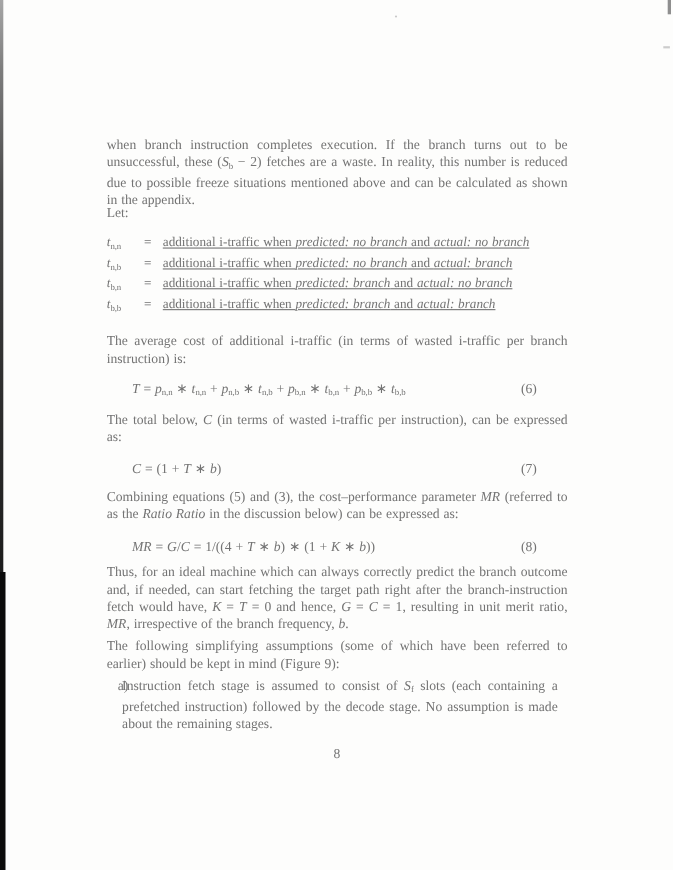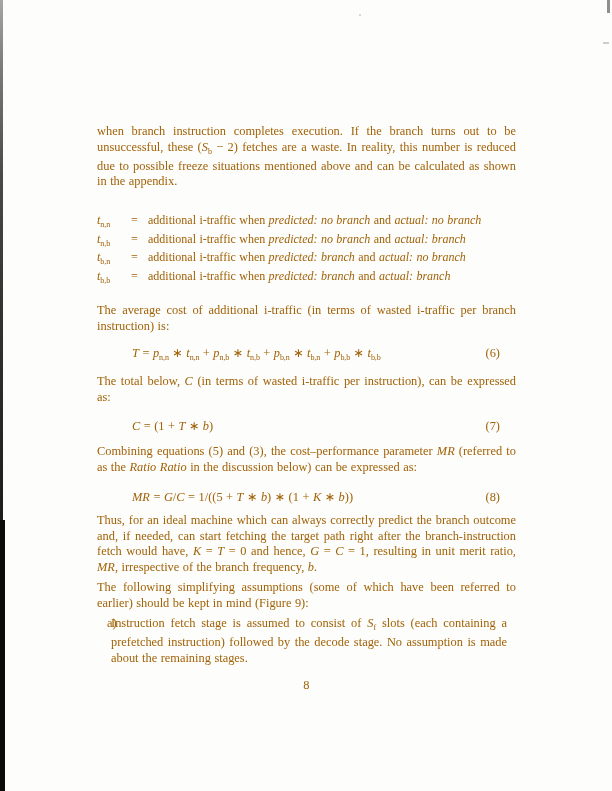--- a/index.html
+++ b/index.html
@@ -6,21 +6,21 @@
   body{
     width:612px;height:791px;
     background:#e8e8e8;
     font-family:"Liberation Serif", serif;
   }
   .scan-page{
     position:relative;
     width:612px;height:791px;
     background:#fdfdfc;
     overflow:hidden;
-    color:#a16207;
+    color:#737373;
   }
   
   .edge-left{
     position:absolute;left:0;top:0;width:3px;height:791px;
     background:linear-gradient(to bottom,
       #a6a6a6 0%, #7d7d7d 8%, #4a4a4a 22%, #343434 38%,
       #262626 55%, #161616 72%, #050505 88%, #000 100%);
   }
   .edge-left-heavy{
     position:absolute;left:0;top:520px;width:5px;height:271px;
@@ -49,23 +49,23 @@
     text-align:justify;
   }
   .line{position:absolute;left:0;width:419px;}
   .it{font-style:italic;}
   .sub{font-size:8px;vertical-align:-2.5px;letter-spacing:-0.1px;}
   
   .defs{position:absolute;left:0;top:211px;width:480px;}
   .def-row{display:flex;height:18.5px;line-height:18.5px;font-size:12px;white-space:nowrap;}
   .def-sym{width:34px;}
   .def-eq{width:17px;}
-  .def-text{flex:0 0 auto;}
+  .def-text{flex:0 0 auto;text-decoration:underline;}
   
-  .eq{position:absolute;left:12px;width:419px;height:18px;line-height:16px;}
+  .eq{position:absolute;left:0;width:419px;height:18px;line-height:16px;}
   .eq-body{margin-left:23px;white-space:nowrap;}
   .eq-num{position:absolute;right:28px;top:0;}
   
   .item{position:absolute;left:0;width:419px;}
   .item-label{position:absolute;left:10px;top:0;}
   .item-text{margin-left:14px;width:396px;text-align:justify;}
   
   .page-number{
     position:absolute;left:0;top:678px;width:419px;
     text-align:center;letter-spacing:0.3px;
@@ -79,20 +79,21 @@
   <div class="edge-left"></div>
   <div class="edge-left-heavy"></div>
   <div class="mark-top-right"></div>
   <div class="mark-top-right2"></div>
   <div class="speck"></div>
 
   <div class="content">
 
     <div class="para" style="top:124px"><span>when branch instruction completes execution.  If the branch turns out to be unsuccessful, these (</span><span class="it">S</span><span class="sub">b</span><span> − 2) fetches are a waste. In reality, this number is reduced due to possible freeze situations mentioned above and can be calculated as shown in the appendix.</span></div>
 
+    <div class="line" style="top:186px">Let:</div>
 
     <div class="defs">
       <div class="def-row">
         <span class="def-sym"><span class="it">t</span><span class="sub">n,n</span></span>
         <span class="def-eq">=</span>
         <span class="def-text"><span>additional i-traffic when </span><span class="it">predicted: no branch</span><span> and </span><span class="it">actual: no branch</span></span>
       </div>
       <div class="def-row">
         <span class="def-sym"><span class="it">t</span><span class="sub">n,b</span></span>
         <span class="def-eq">=</span>
@@ -120,21 +121,21 @@
     <div class="para" style="top:374px"><span>The total below, </span><span class="it">C</span><span> (in terms of wasted i-traffic per instruction), can be expressed as:</span></div>
 
     <div class="eq" style="top:418px">
       <span class="eq-body"><span class="it">C</span><span> = (1 + </span><span class="it">T</span><span> ∗ </span><span class="it">b</span><span>)</span></span>
       <span class="eq-num">(7)</span>
     </div>
 
     <div class="para" style="top:444px"><span>Combining equations (5) and (3), the cost–performance parameter </span><span class="it">MR</span><span> (referred to as the </span><span class="it">Ratio Ratio</span><span> in the discussion below) can be expressed as:</span></div>
 
     <div class="eq" style="top:489px">
-      <span class="eq-body"><span class="it">MR</span><span> = </span><span class="it">G</span><span>/</span><span class="it">C</span><span> = 1/((5 + </span><span class="it">T</span><span> ∗ </span><span class="it">b</span><span>) ∗ (1 + </span><span class="it">K</span><span> ∗ </span><span class="it">b</span><span>))</span></span>
+      <span class="eq-body"><span class="it">MR</span><span> = </span><span class="it">G</span><span>/</span><span class="it">C</span><span> = 1/((4 + </span><span class="it">T</span><span> ∗ </span><span class="it">b</span><span>) ∗ (1 + </span><span class="it">K</span><span> ∗ </span><span class="it">b</span><span>))</span></span>
       <span class="eq-num">(8)</span>
     </div>
 
     <div class="para" style="top:513px"><span>Thus, for an ideal machine which can always correctly predict the branch outcome and, if needed, can start fetching the target path right after the branch-instruction fetch would have, </span><span class="it">K</span><span> = </span><span class="it">T</span><span> = 0 and hence, </span><span class="it">G</span><span> = </span><span class="it">C</span><span> = 1, resulting in unit merit ratio, </span><span class="it">MR</span><span>, irrespective of the branch frequency, </span><span class="it">b</span><span>.</span></div>
 
     <div class="para" style="top:580px"><span>The following simplifying assumptions (some of which have been referred to earlier) should be kept in mind (Figure 9):</span></div>
 
     <div class="item" style="top:616px">
       <span class="item-label">a)</span>
       <div class="item-text"><span>Instruction fetch stage is assumed to consist of </span><span class="it">S</span><span class="sub">f</span><span> slots (each containing a prefetched instruction) followed by the decode stage.  No assumption is made about the remaining stages.</span></div>

